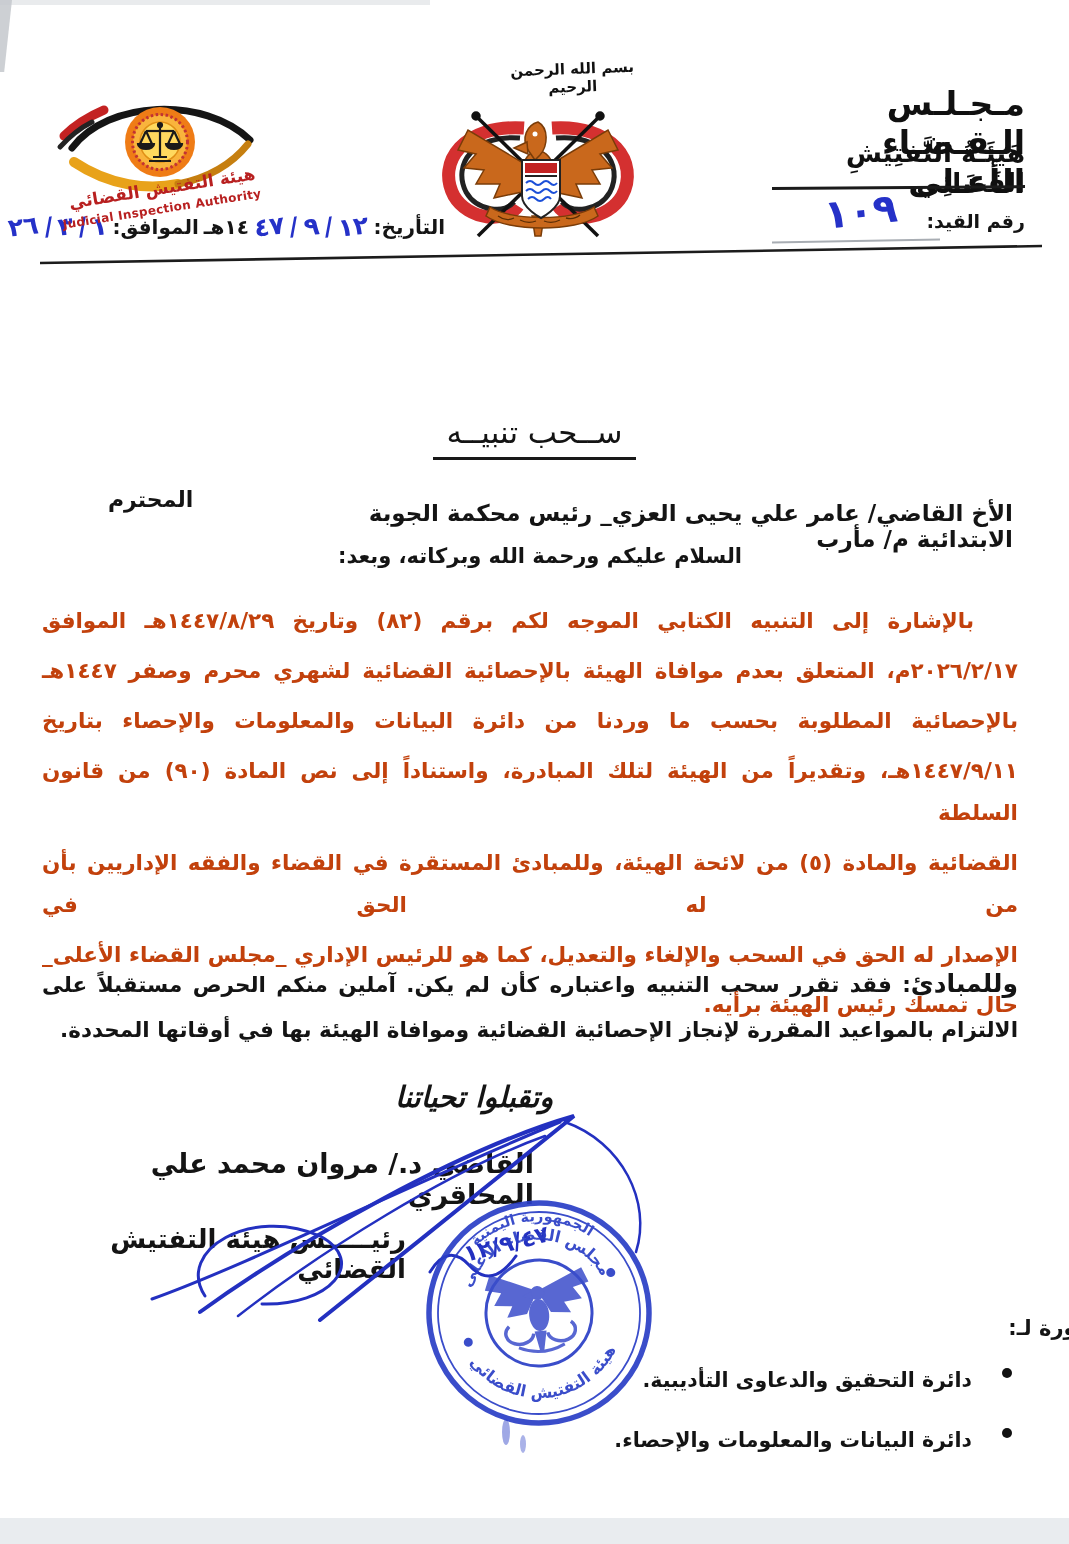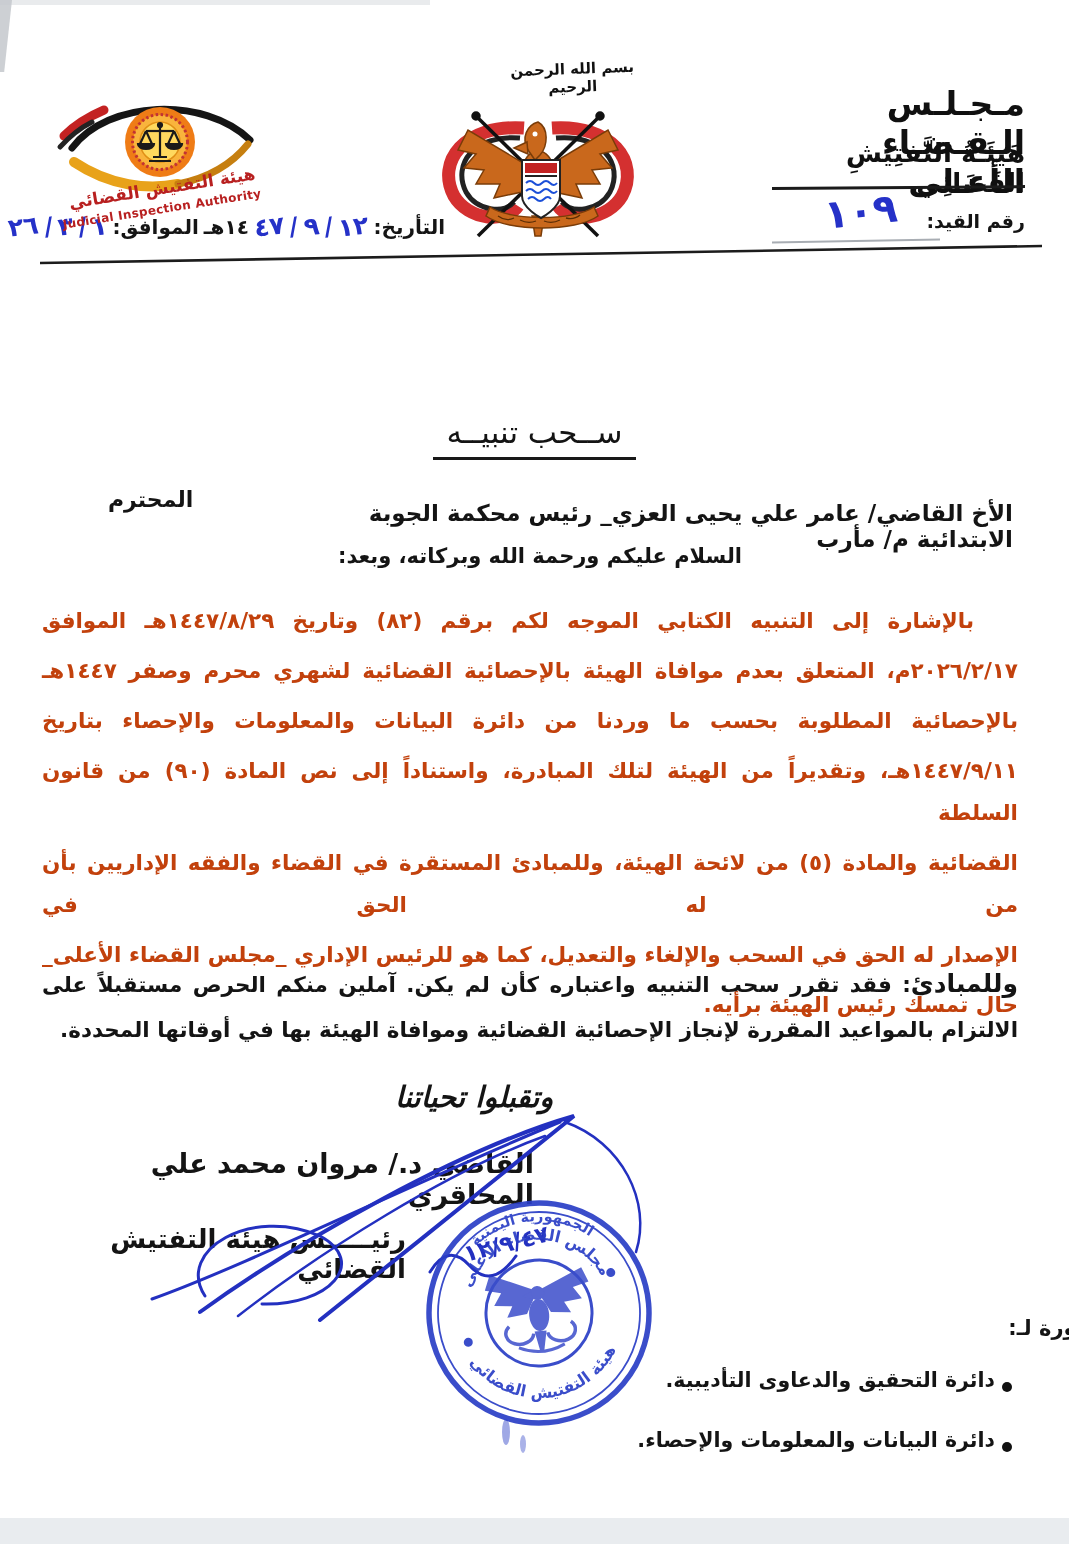--- a/index.html
+++ b/index.html
@@ -43,21 +43,21 @@
   #res-l1{direction:rtl;text-align:justify;text-align-last:justify;line-height:44px;}
   #res-lead{font-size:25px;font-weight:800;}
   #res-rest{font-size:21.5px;font-weight:700;}
   #res-l2{direction:rtl;font-size:21.5px;font-weight:700;line-height:42px;}
   #closing{left:395px;top:1080px;width:280px;text-align:left;direction:rtl;
            font-size:29px;font-weight:700;font-style:italic;}
   #sig-name{left:82px;top:1148px;width:452px;direction:rtl;text-align:right;font-size:27px;font-weight:800;}
   #sig-role{left:86px;top:1224px;width:320px;direction:rtl;text-align:right;font-size:26px;font-weight:800;}
   
   #copies-label{left:1002px;top:1316px;width:95px;direction:rtl;font-size:21px;font-weight:700;white-space:nowrap;}
-  .copy-item{right:57px;display:flex;direction:rtl;align-items:flex-end;gap:7px;}
+  .copy-item{right:57px;display:flex;direction:rtl;align-items:flex-start;gap:30px;}
   .copy-item .dot{width:10px;height:10px;border-radius:50%;background:#111;flex:0 0 auto;}
   .copy-item .txt{font-size:20.5px;font-weight:700;direction:rtl;white-space:nowrap;}
   #copy-1{top:1368px;} #copy-2{top:1428px;}
   
   #strip-bottom{left:0;top:1518px;width:1069px;height:26px;background:#e9ecef;}
   #corner-tl{left:0;top:0;width:12px;height:72px;background:#c4c8cd;
              clip-path:polygon(0 0,100% 0,35% 100%,0 100%);opacity:.85;}
   #edge-top{left:0;top:0;width:430px;height:5px;background:#dfe3e6;opacity:.7;}
   svg{display:block;}
 </style>

